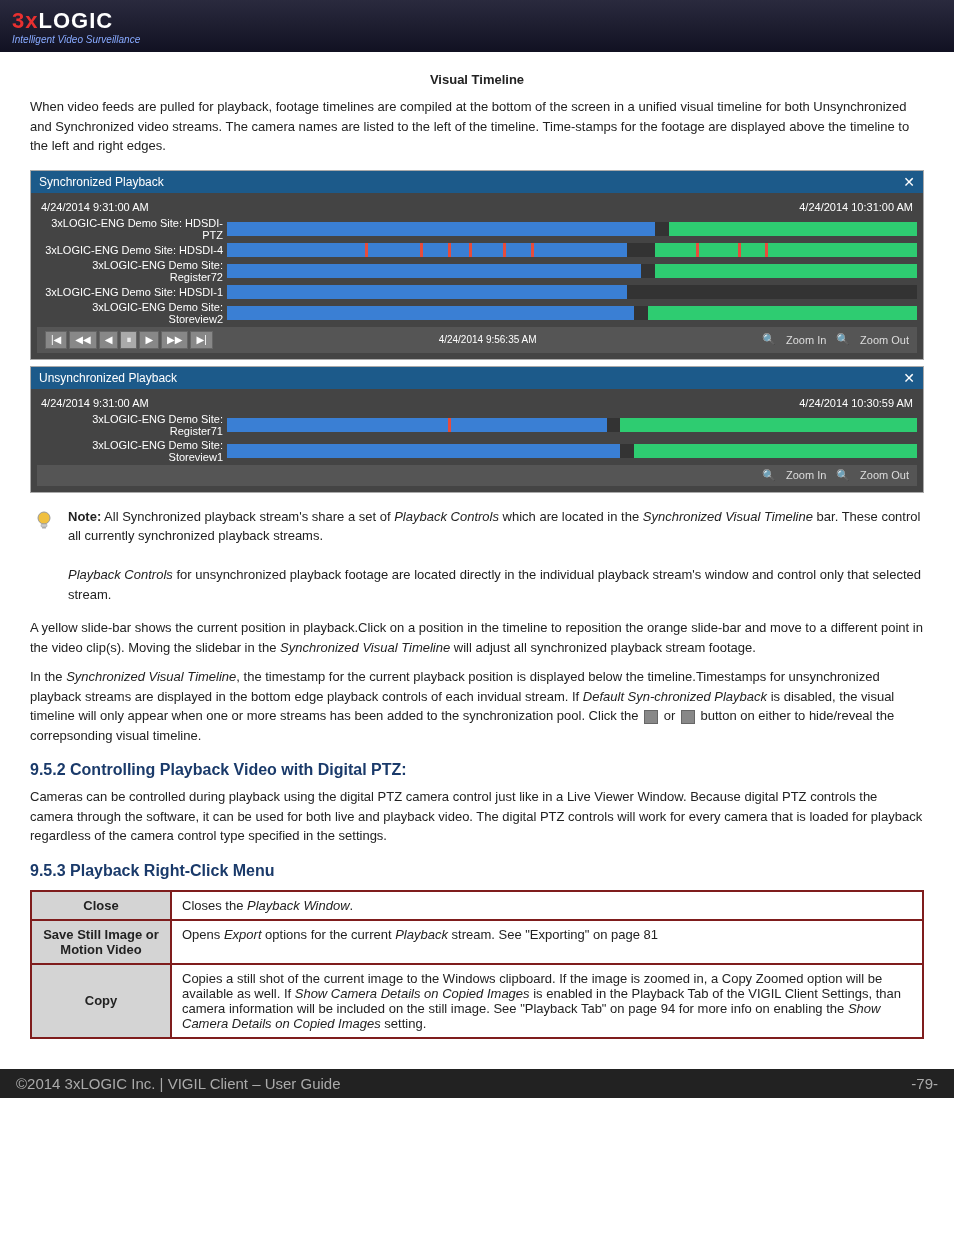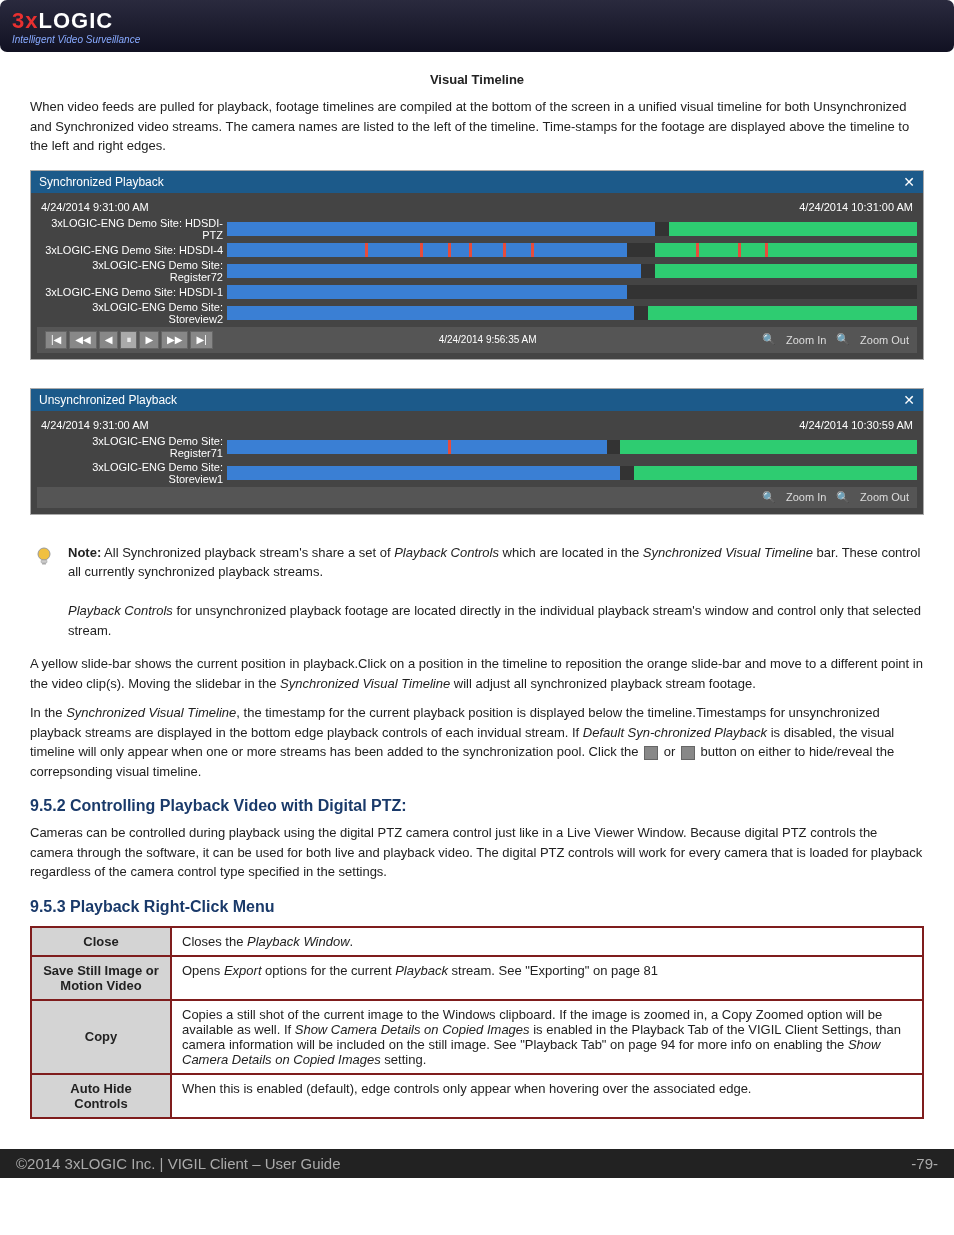--- a/index.html
+++ b/index.html
@@ -12,21 +12,20 @@
     }
 
     
     .header {
       background: #1a1a2e;
       background: linear-gradient(to bottom, #2a2a3e, #111122);
       padding: 8px 12px;
       display: flex;
       align-items: center;
       height: 52px;
-      border-radius: 7px;
     }
     .logo-area {
       display: flex;
       flex-direction: column;
     }
     .logo-text {
       color: #fff;
       font-size: 22px;
       font-weight: bold;
       letter-spacing: 1px;
@@ -58,21 +57,21 @@
     }
 
     
     .playback-container {
       margin: 14px 0;
     }
 
     .playback-box {
       border: 1px solid #aaa;
       background: #0f172a;
-      margin-bottom: 28px;
+      margin-bottom: 6px;
     }
     .playback-header {
       background: #1c5a8a;
       color: #fff;
       font-size: 12px;
       padding: 3px 8px;
       display: flex;
       justify-content: space-between;
       align-items: center;
     }
@@ -407,24 +406,20 @@
       <tr>
         <td class="col-left">Save Still Image or Motion Video</td>
         <td class="col-right">Opens <i>Export</i> options for the current <i>Playback</i> stream. See "Exporting" on page 81</td>
       </tr>
 
       <tr>
         <td class="col-left">Copy</td>
         <td class="col-right">Copies a still shot of the current image to the Windows clipboard.  If the image is zoomed in, a Copy Zoomed option will be available as well. If <i>Show Camera Details on Copied Images</i> is enabled in the Playback Tab of the VIGIL Client Settings, than camera information will be included on the still image. See "Playback Tab" on page 94 for more info on enabling the <i>Show Camera Details on Copied Images</i> setting.</td>
       </tr>
 
-      <tr>
-        <td class="col-left">Auto Hide Controls</td>
-        <td class="col-right">When this is enabled (default), edge controls only appear when hovering over the associated edge.</td>
-      </tr>
     </tbody>
   </table>
 
 </div>
 
 <div class="footer">
   <span class="footer-left">©2014 3xLOGIC Inc.  |  VIGIL Client – User Guide</span>
   <span class="footer-right">-79-</span>
 </div>
 

